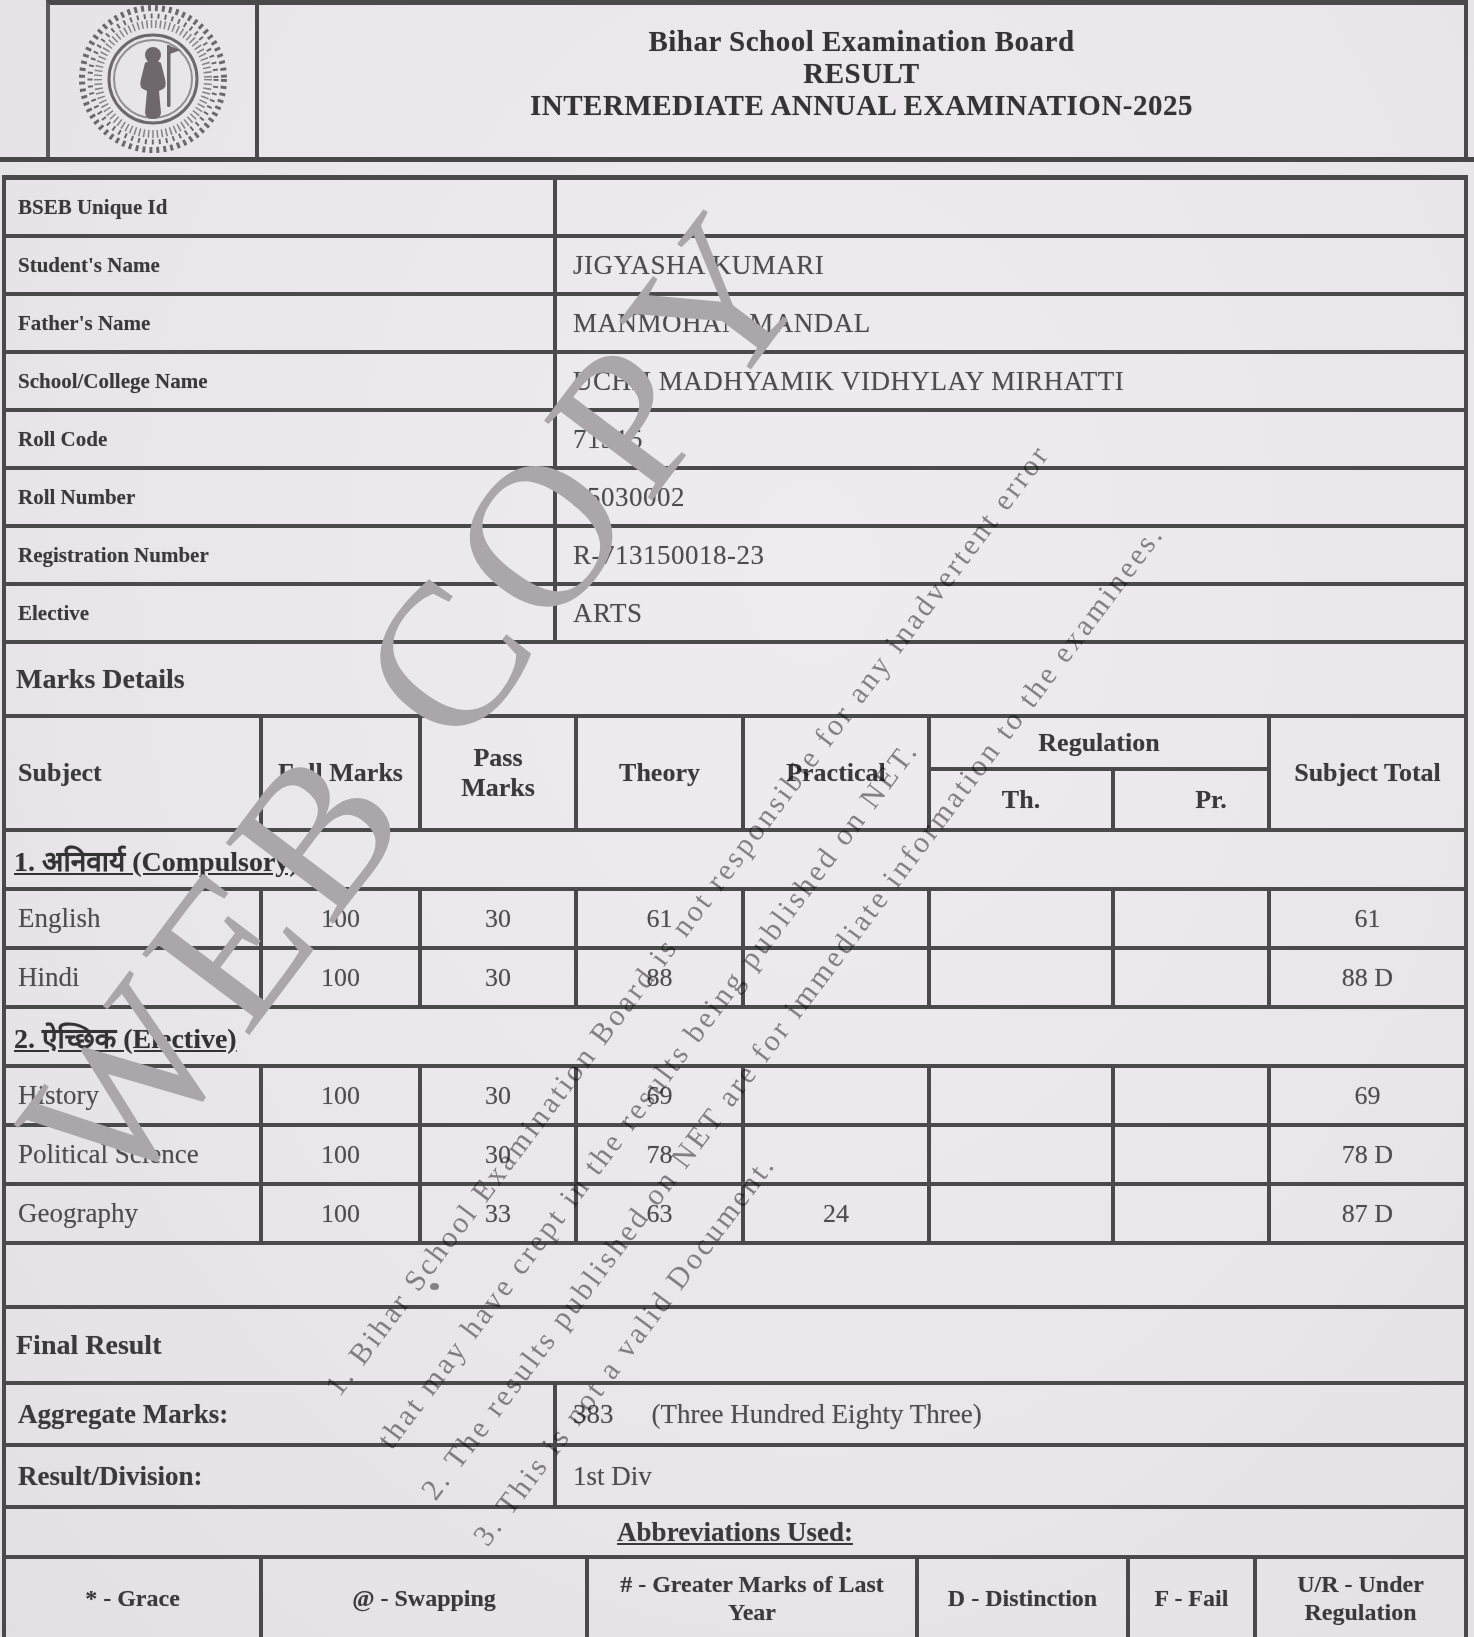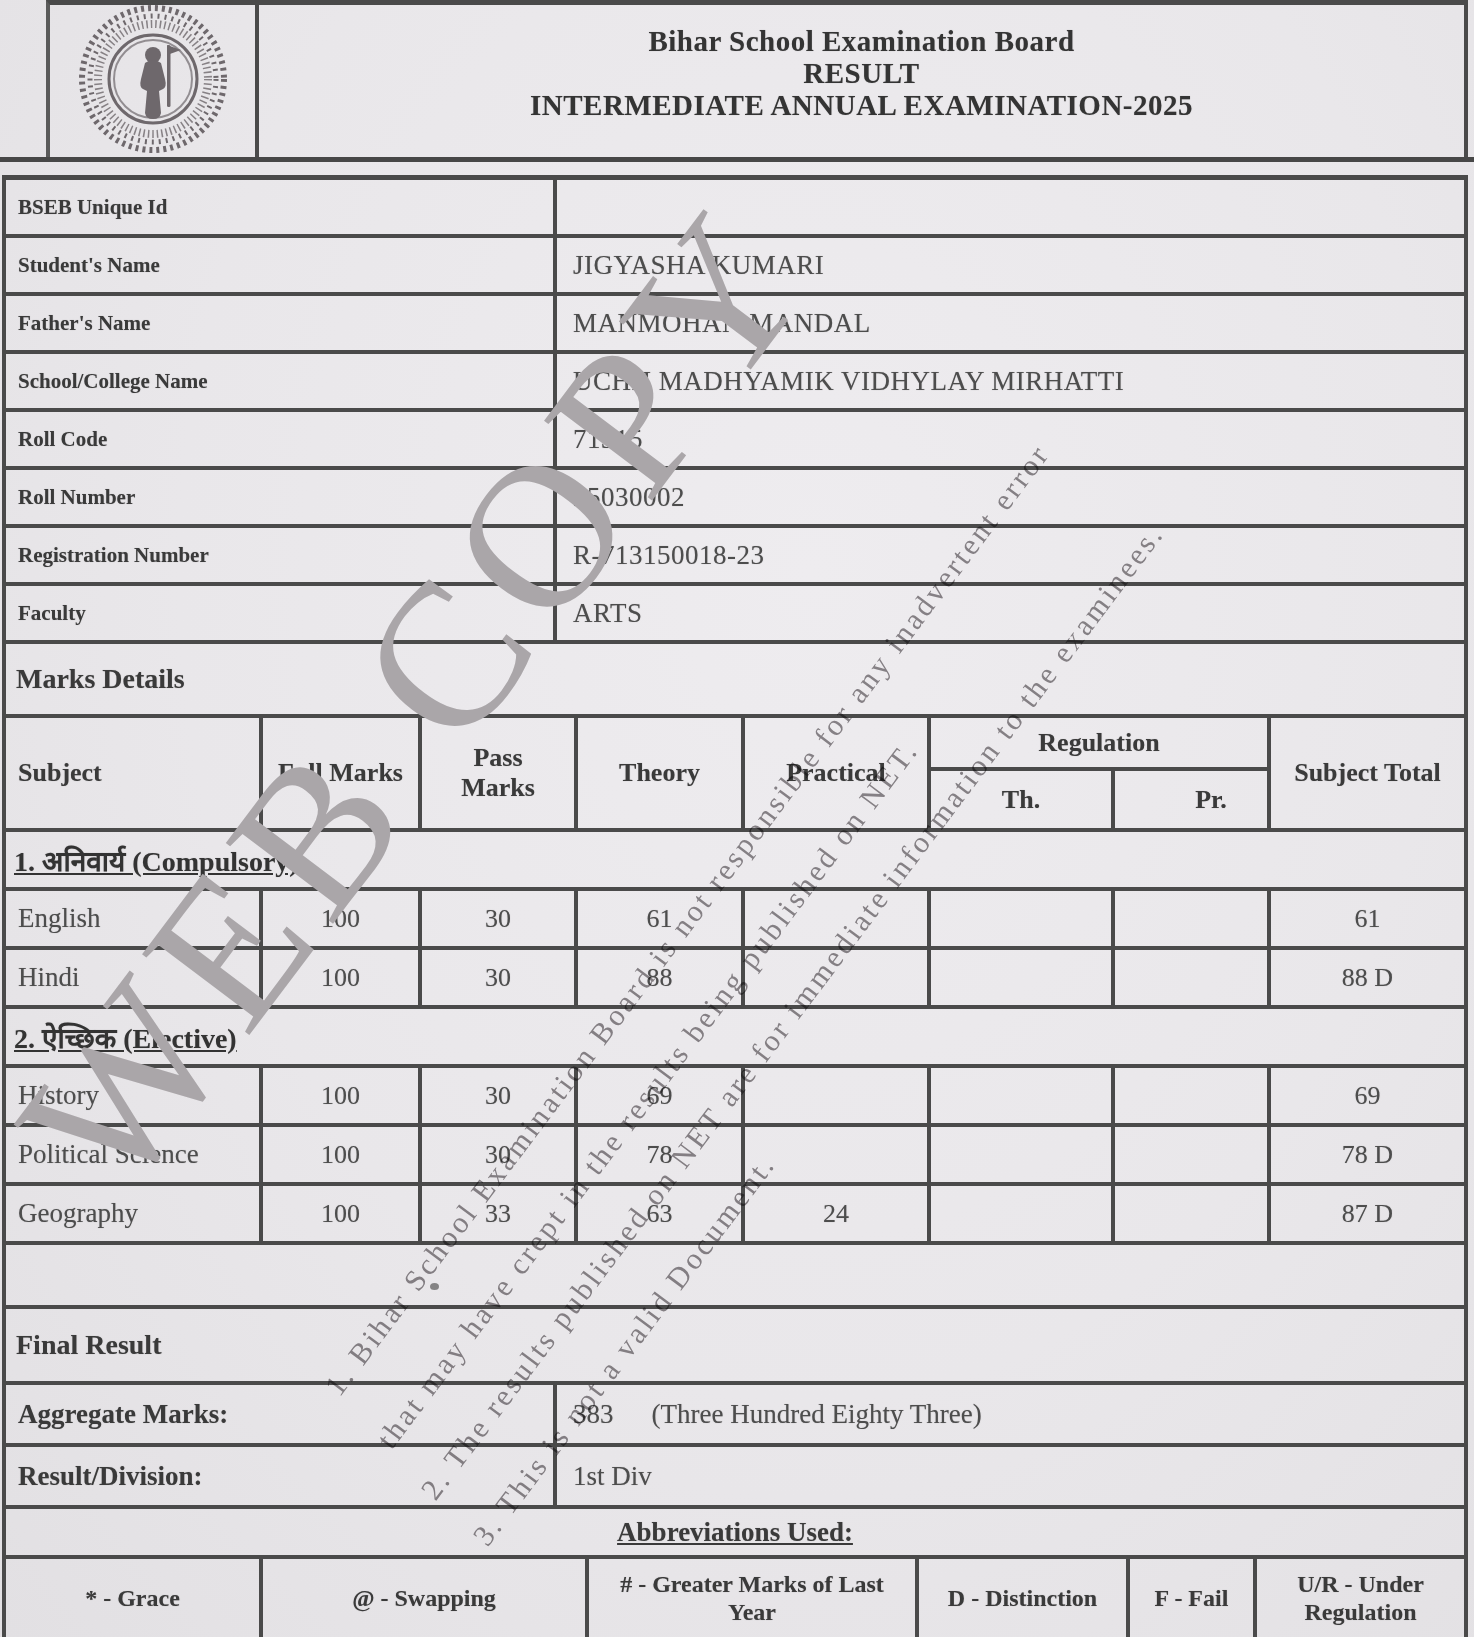--- a/index.html
+++ b/index.html
@@ -176,21 +176,21 @@
     </div>
     <div class="kv-row">
       <div class="kv-label soft">Roll Number</div>
       <div class="kv-value soft">25030002</div>
     </div>
     <div class="kv-row">
       <div class="kv-label soft">Registration Number</div>
       <div class="kv-value soft">R-713150018-23</div>
     </div>
     <div class="kv-row">
-      <div class="kv-label soft">Faculty</div>
+      <div class="kv-label soft">Elective</div>
       <div class="kv-value soft">ARTS</div>
     </div>
 
     <div class="band marks-details">
       <span class="band-label soft">Marks Details</span>
     </div>
 
     <div class="m-header">
       <div class="hc subject soft">Subject</div>
       <div class="hc full soft">Full Marks</div>

